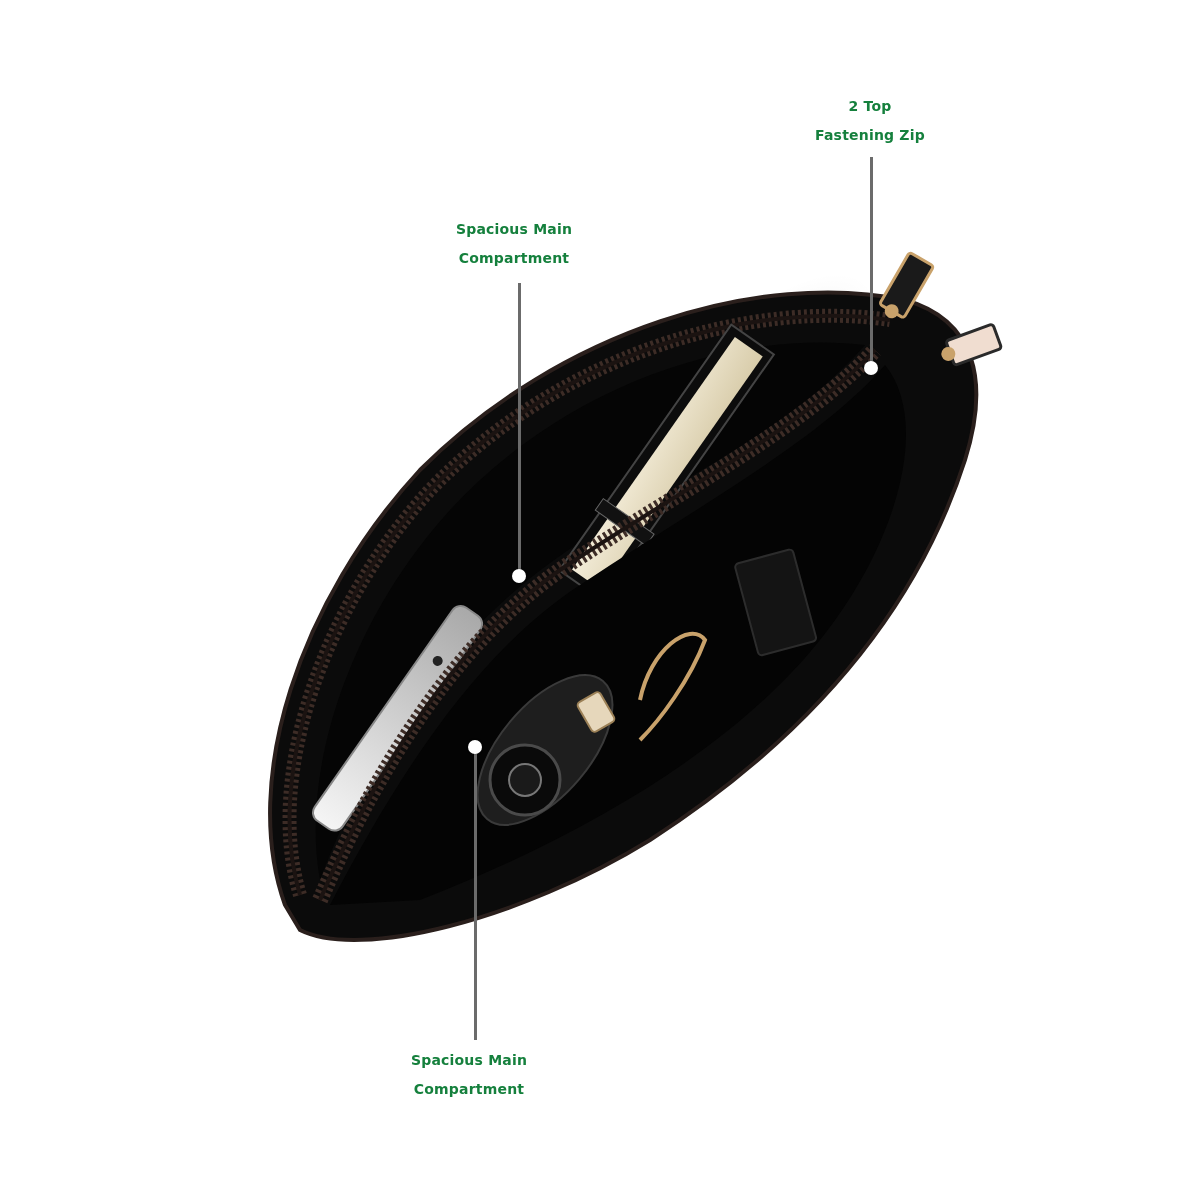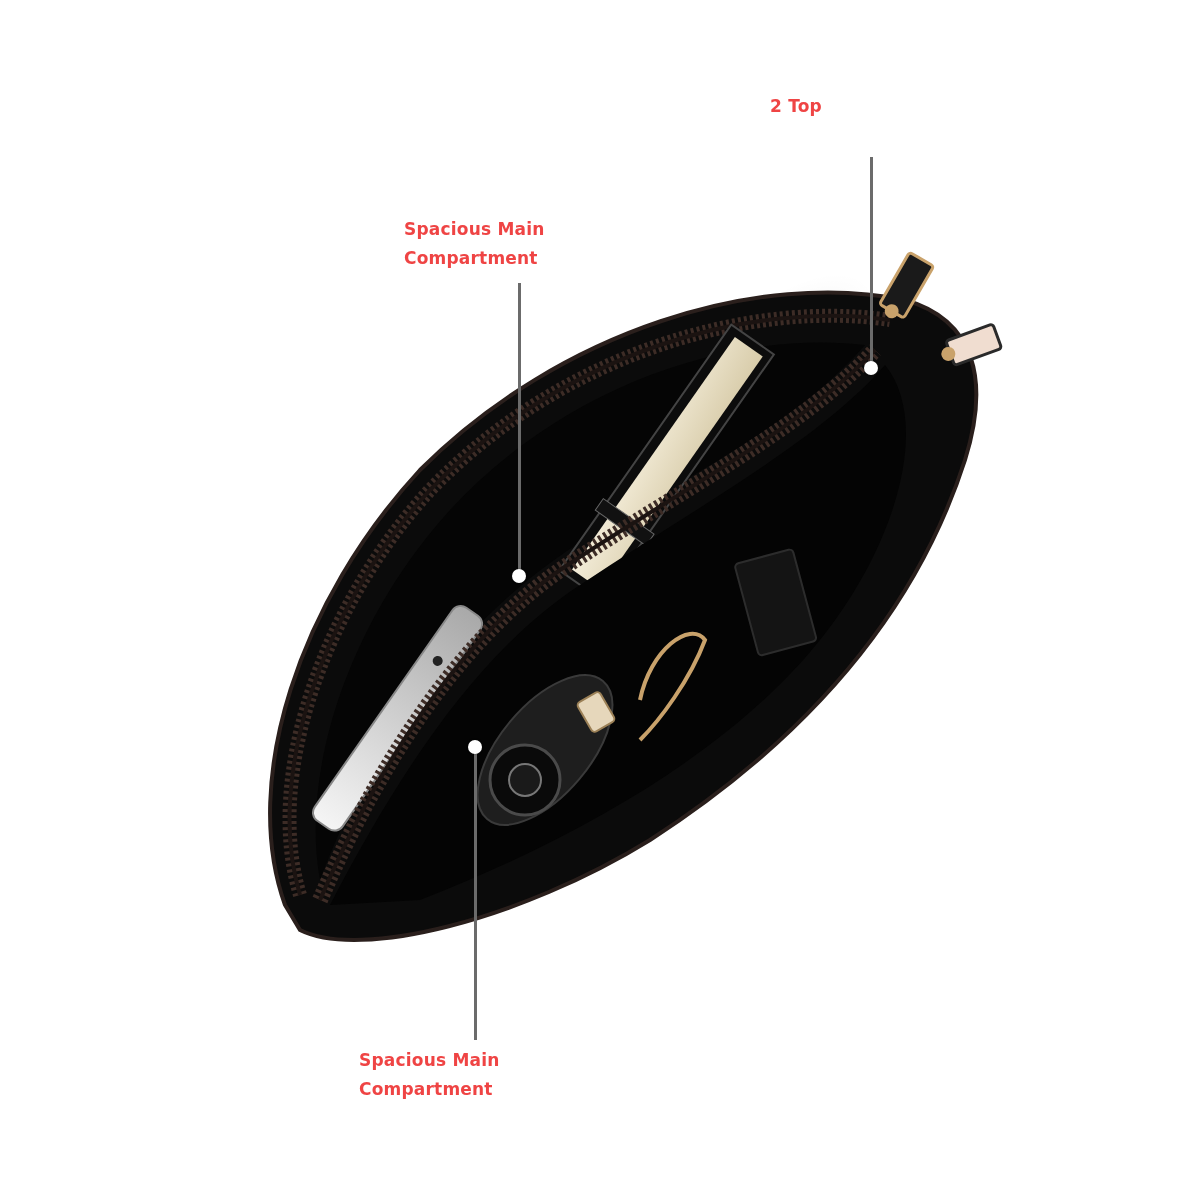--- a/index.html
+++ b/index.html
@@ -1,22 +1,22 @@
 <!DOCTYPE html>
 <html><head>
   <meta charset="utf-8">
   <style>
     html, body { margin: 0; padding: 0; background: #ffffff; }
     body { width: 1200px; height: 1200px; position: relative; overflow: hidden; font-family: "DejaVu Sans", sans-serif; }
     .stage { position: absolute; left: 0; top: 0; width: 1200px; height: 1200px; }
     .bag-svg { position: absolute; left: 0; top: 0; width: 1200px; height: 1200px; }
     .callout-label {
-      position: absolute; color: #ef4444;
+      position: absolute; text-align: center; color: #15803d;
       font-family: "DejaVu Sans", sans-serif; font-weight: bold;
-      font-size: 17px; line-height: 29px; letter-spacing: 0.2px; white-space: nowrap;
+      font-size: 14px; line-height: 29px; letter-spacing: 0.2px; white-space: nowrap;
     }
     .callout-label span { display: block; }
     .leader { position: absolute; width: 3px; background: #6b6b6b; }
     .dot { position: absolute; width: 14px; height: 14px; border-radius: 50%; background: #ffffff; box-shadow: 0 0 2px rgba(0,0,0,0.4); }
   </style>
 </head>
 <body>
 
 <div class="stage">
   <svg class="bag-svg" viewBox="0 0 1200 1200">
@@ -79,20 +79,21 @@
     <g transform="rotate(-20 965 350)">
       <rect x="950" y="335" width="50" height="26" rx="3" fill="#f0ddd0" stroke="#2a2a2a" stroke-width="3"></rect>
       <circle cx="948" cy="348" r="7" fill="#c9a26b"></circle>
     </g>
   </svg>
 
   <div class="leader" style="left:870px; top:157px; height:211px;"></div>
   <div class="dot" style="left:864px; top:361px;"></div>
   <div class="callout-label" style="left:770px; width:200px; top:92px;">
     <span>2 Top</span>
+    <span>Fastening Zip</span>
   </div>
 
   <div class="leader" style="left:518px; top:283px; height:293px;"></div>
   <div class="dot" style="left:512px; top:569px;"></div>
   <div class="callout-label" style="left:404px; width:220px; top:215px;">
     <span>Spacious Main</span>
     <span>Compartment</span>
   </div>
 
   <div class="leader" style="left:474px; top:747px; height:293px;"></div>

